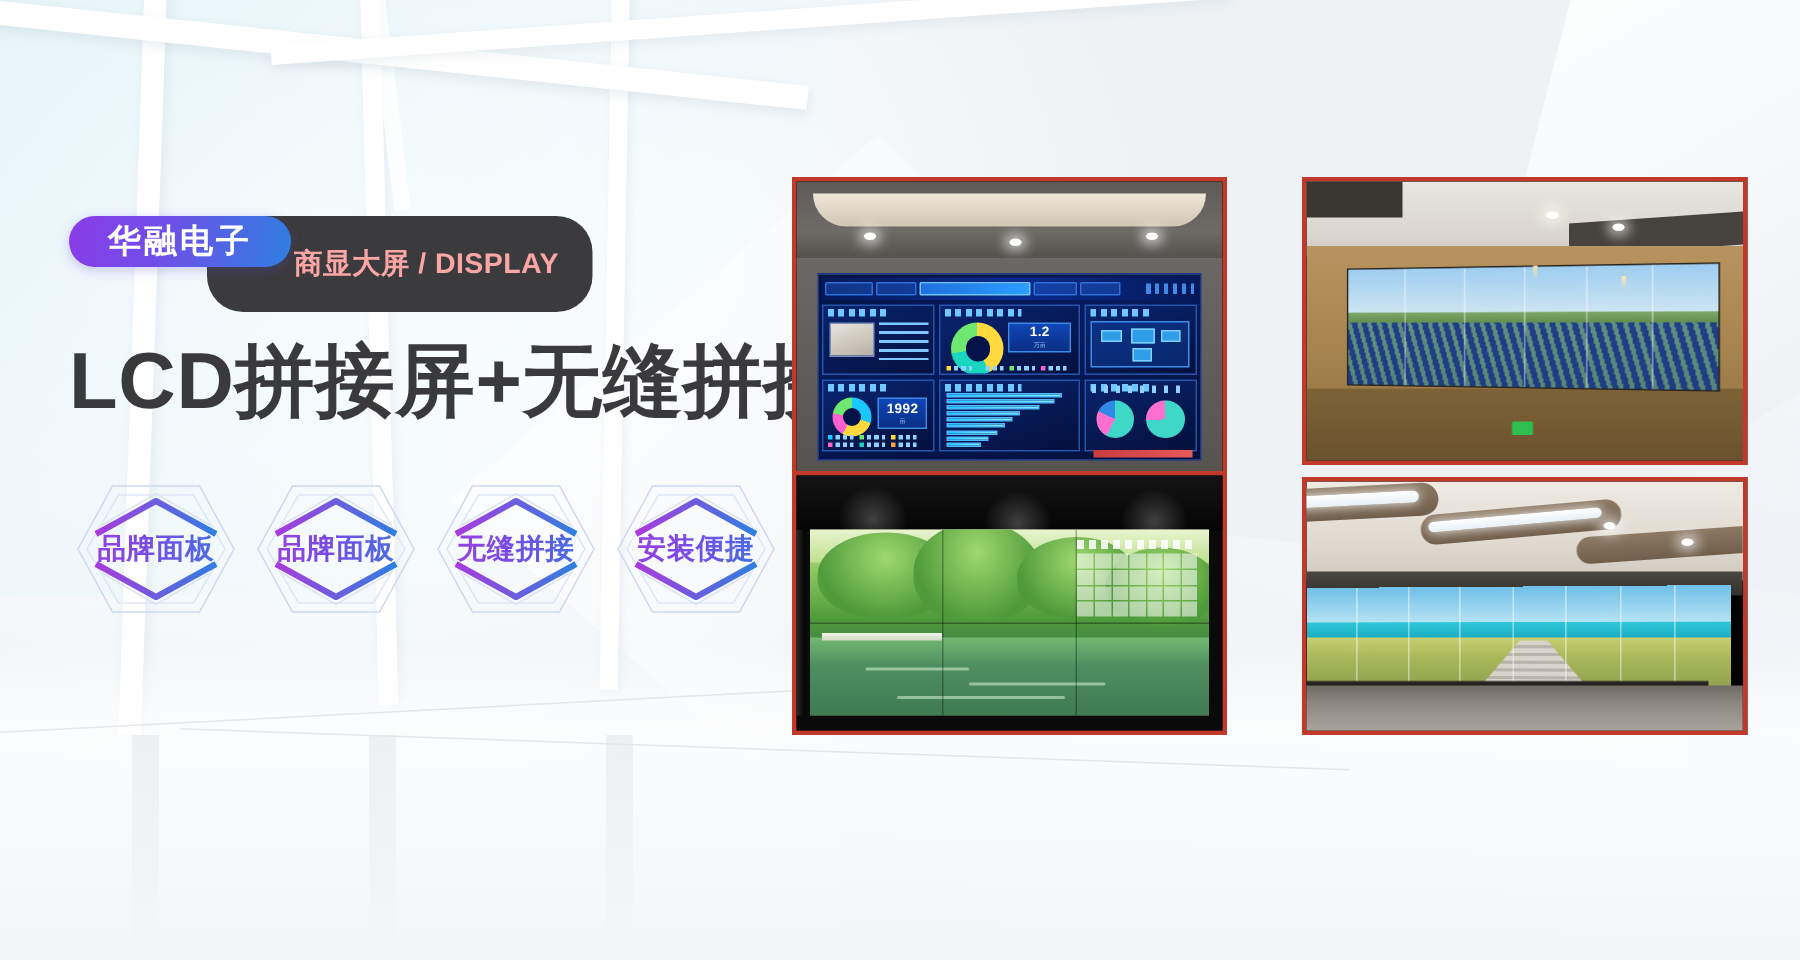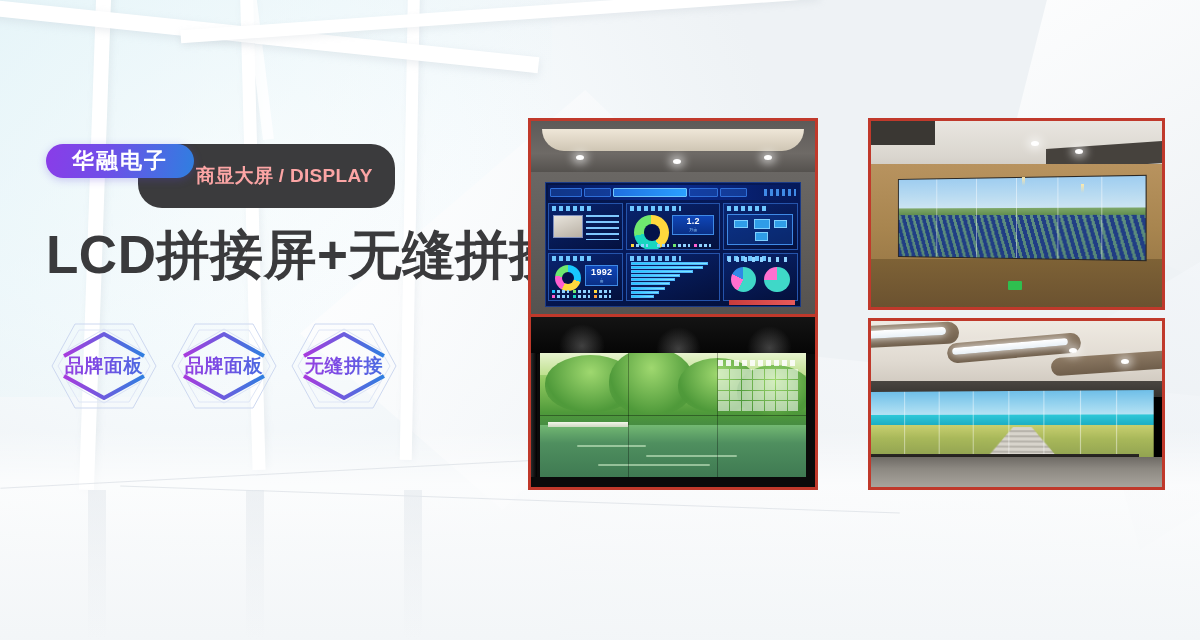--- a/index.html
+++ b/index.html
@@ -322,20 +322,31 @@
         <polygon points="29,12 87,12 110,54 87,96 29,96 6,54" fill="none" stroke="#cdd8f0" stroke-width="1"></polygon>
         <polygon points="33,18 83,18 104,54 83,90 33,90 12,54" fill="none" stroke="#dfe6f6" stroke-width="1"></polygon>
         <polyline points="18,44 58,22 98,44" fill="none" stroke="url(#gx1)" stroke-width="4" stroke-linejoin="round"></polyline>
         <polyline points="18,64 58,86 98,64" fill="none" stroke="url(#gx1)" stroke-width="4" stroke-linejoin="round"></polyline>
         <polyline points="22,38 58,17 94,38" fill="none" stroke="#dbe3f5" stroke-width="1"></polyline>
         <polyline points="22,70 58,91 94,70" fill="none" stroke="#dbe3f5" stroke-width="1"></polyline>
       </svg>
       <div class="hex-label">无缝拼接</div>
     </div>
 
+    <div class="hex">
+      <svg width="116" height="108" viewBox="0 0 116 108">
+        <polygon points="29,12 87,12 110,54 87,96 29,96 6,54" fill="none" stroke="#cdd8f0" stroke-width="1"></polygon>
+        <polygon points="33,18 83,18 104,54 83,90 33,90 12,54" fill="none" stroke="#dfe6f6" stroke-width="1"></polygon>
+        <polyline points="18,44 58,22 98,44" fill="none" stroke="url(#gx1)" stroke-width="4" stroke-linejoin="round"></polyline>
+        <polyline points="18,64 58,86 98,64" fill="none" stroke="url(#gx1)" stroke-width="4" stroke-linejoin="round"></polyline>
+        <polyline points="22,38 58,17 94,38" fill="none" stroke="#dbe3f5" stroke-width="1"></polyline>
+        <polyline points="22,70 58,91 94,70" fill="none" stroke="#dbe3f5" stroke-width="1"></polyline>
+      </svg>
+      <div class="hex-label">安装便捷</div>
+    </div>
 
   </div>
 </div>
 
 <div class="photos">
 
   <div class="panel p-tl">
     <div class="pic">
       <div class="room-ceiling"></div>
       <div class="ceiling-cove"></div>

